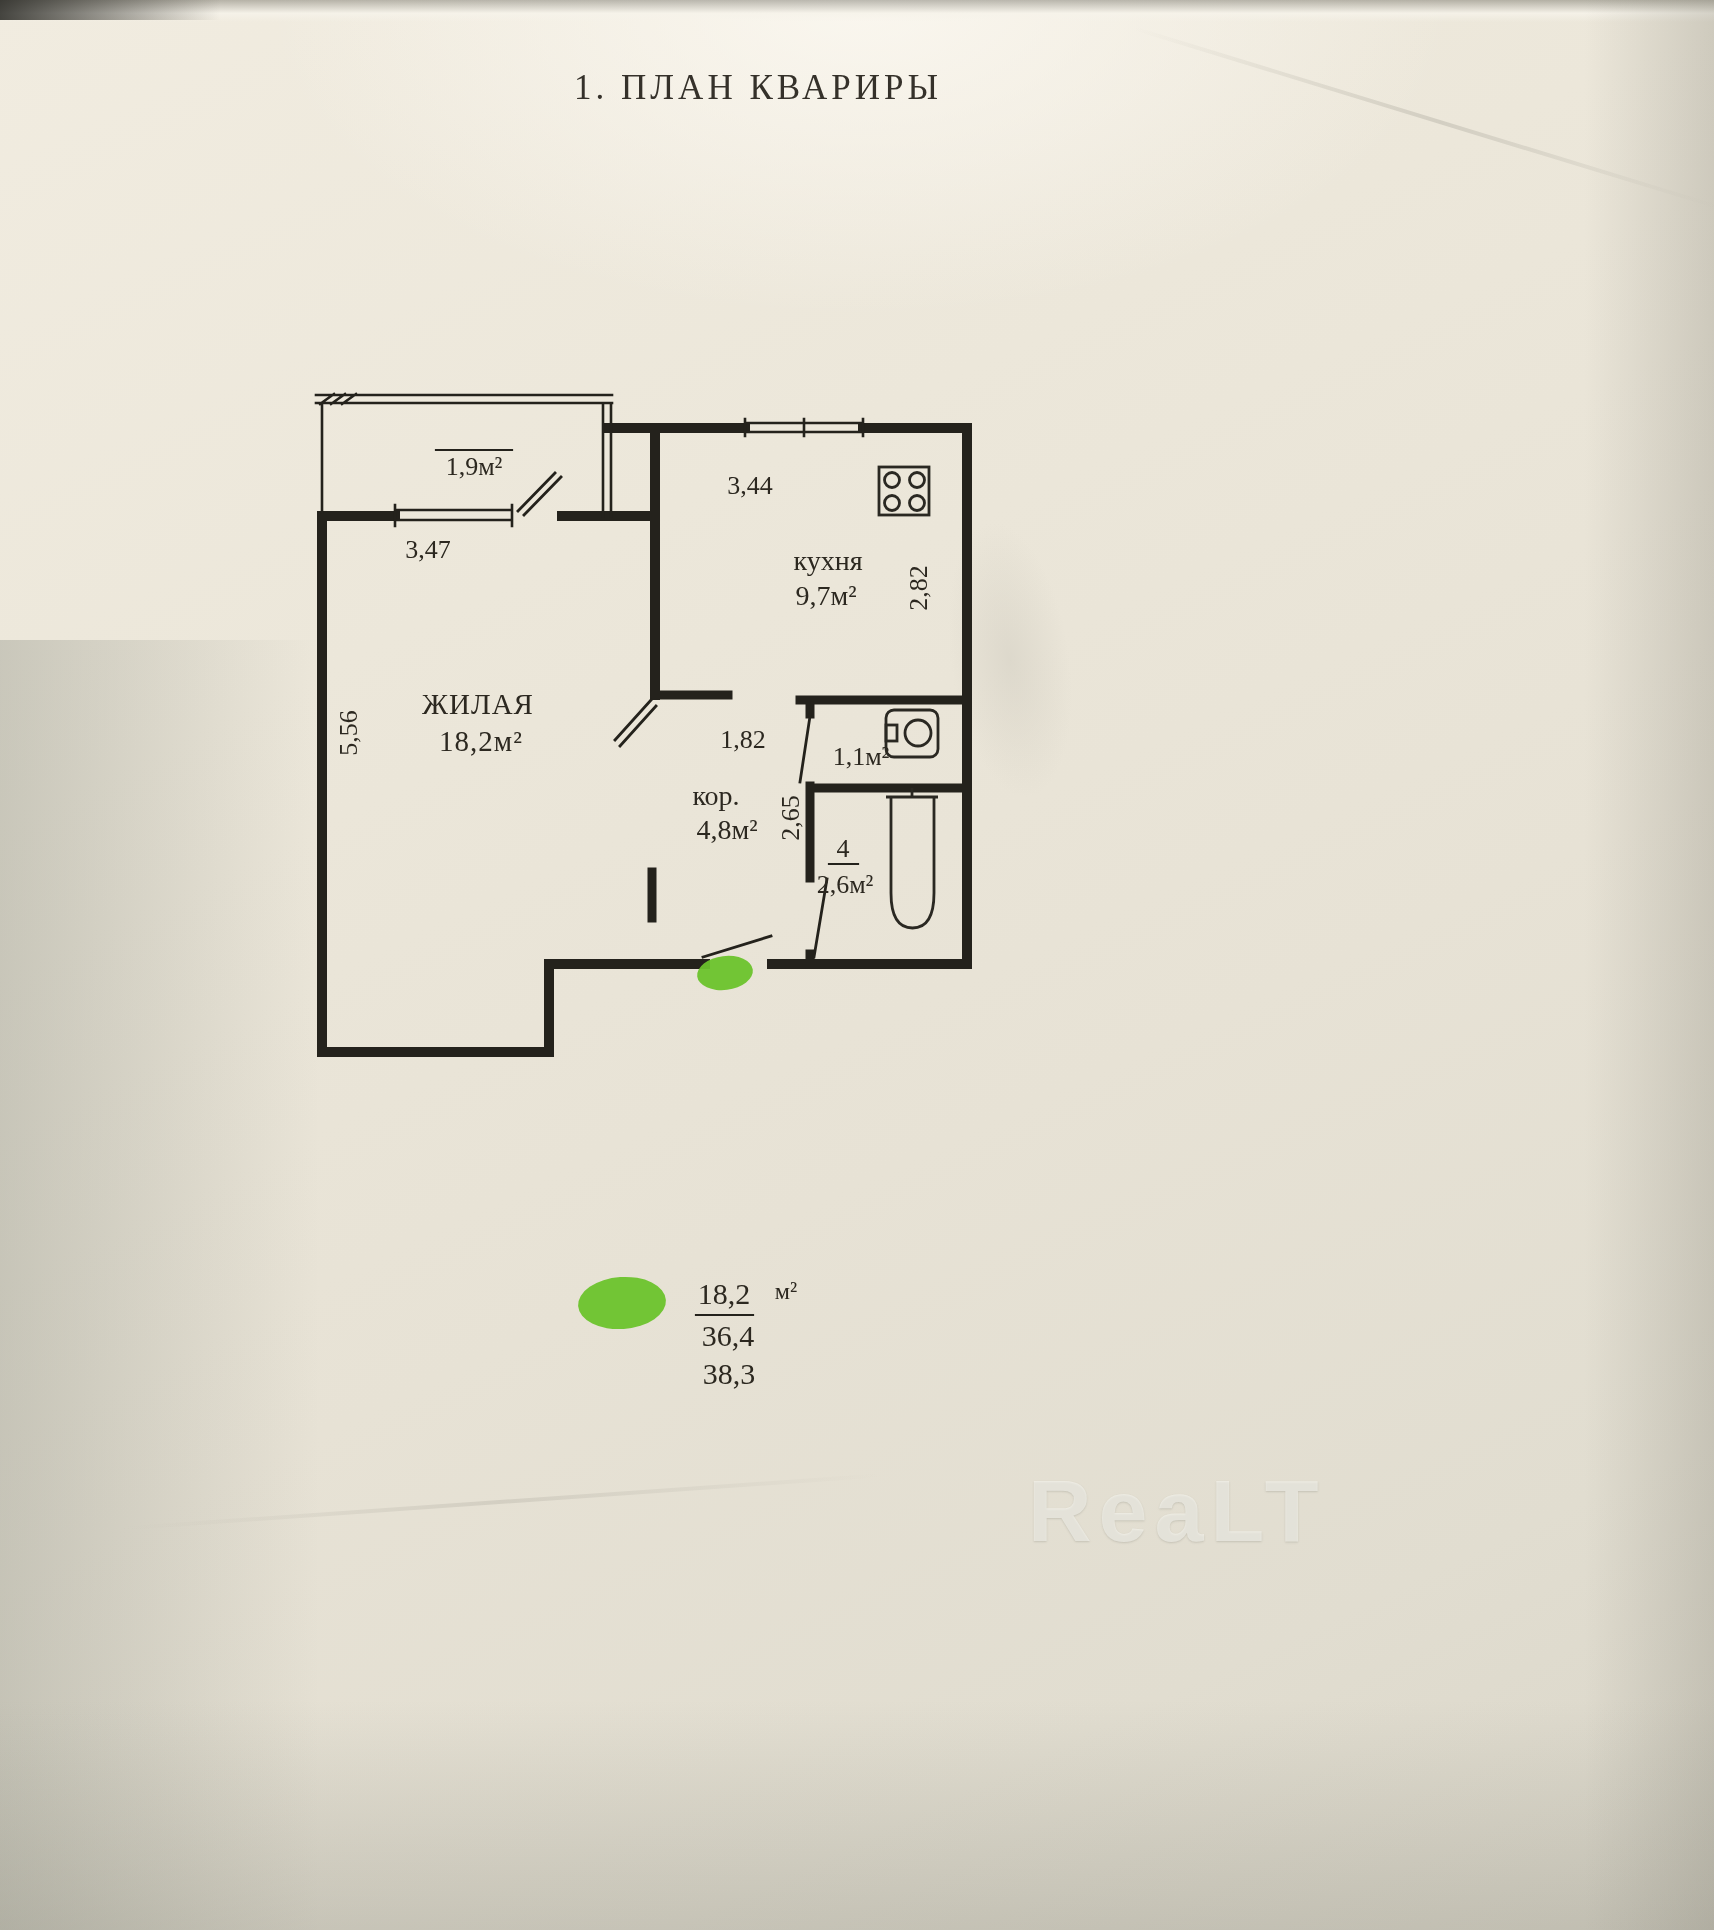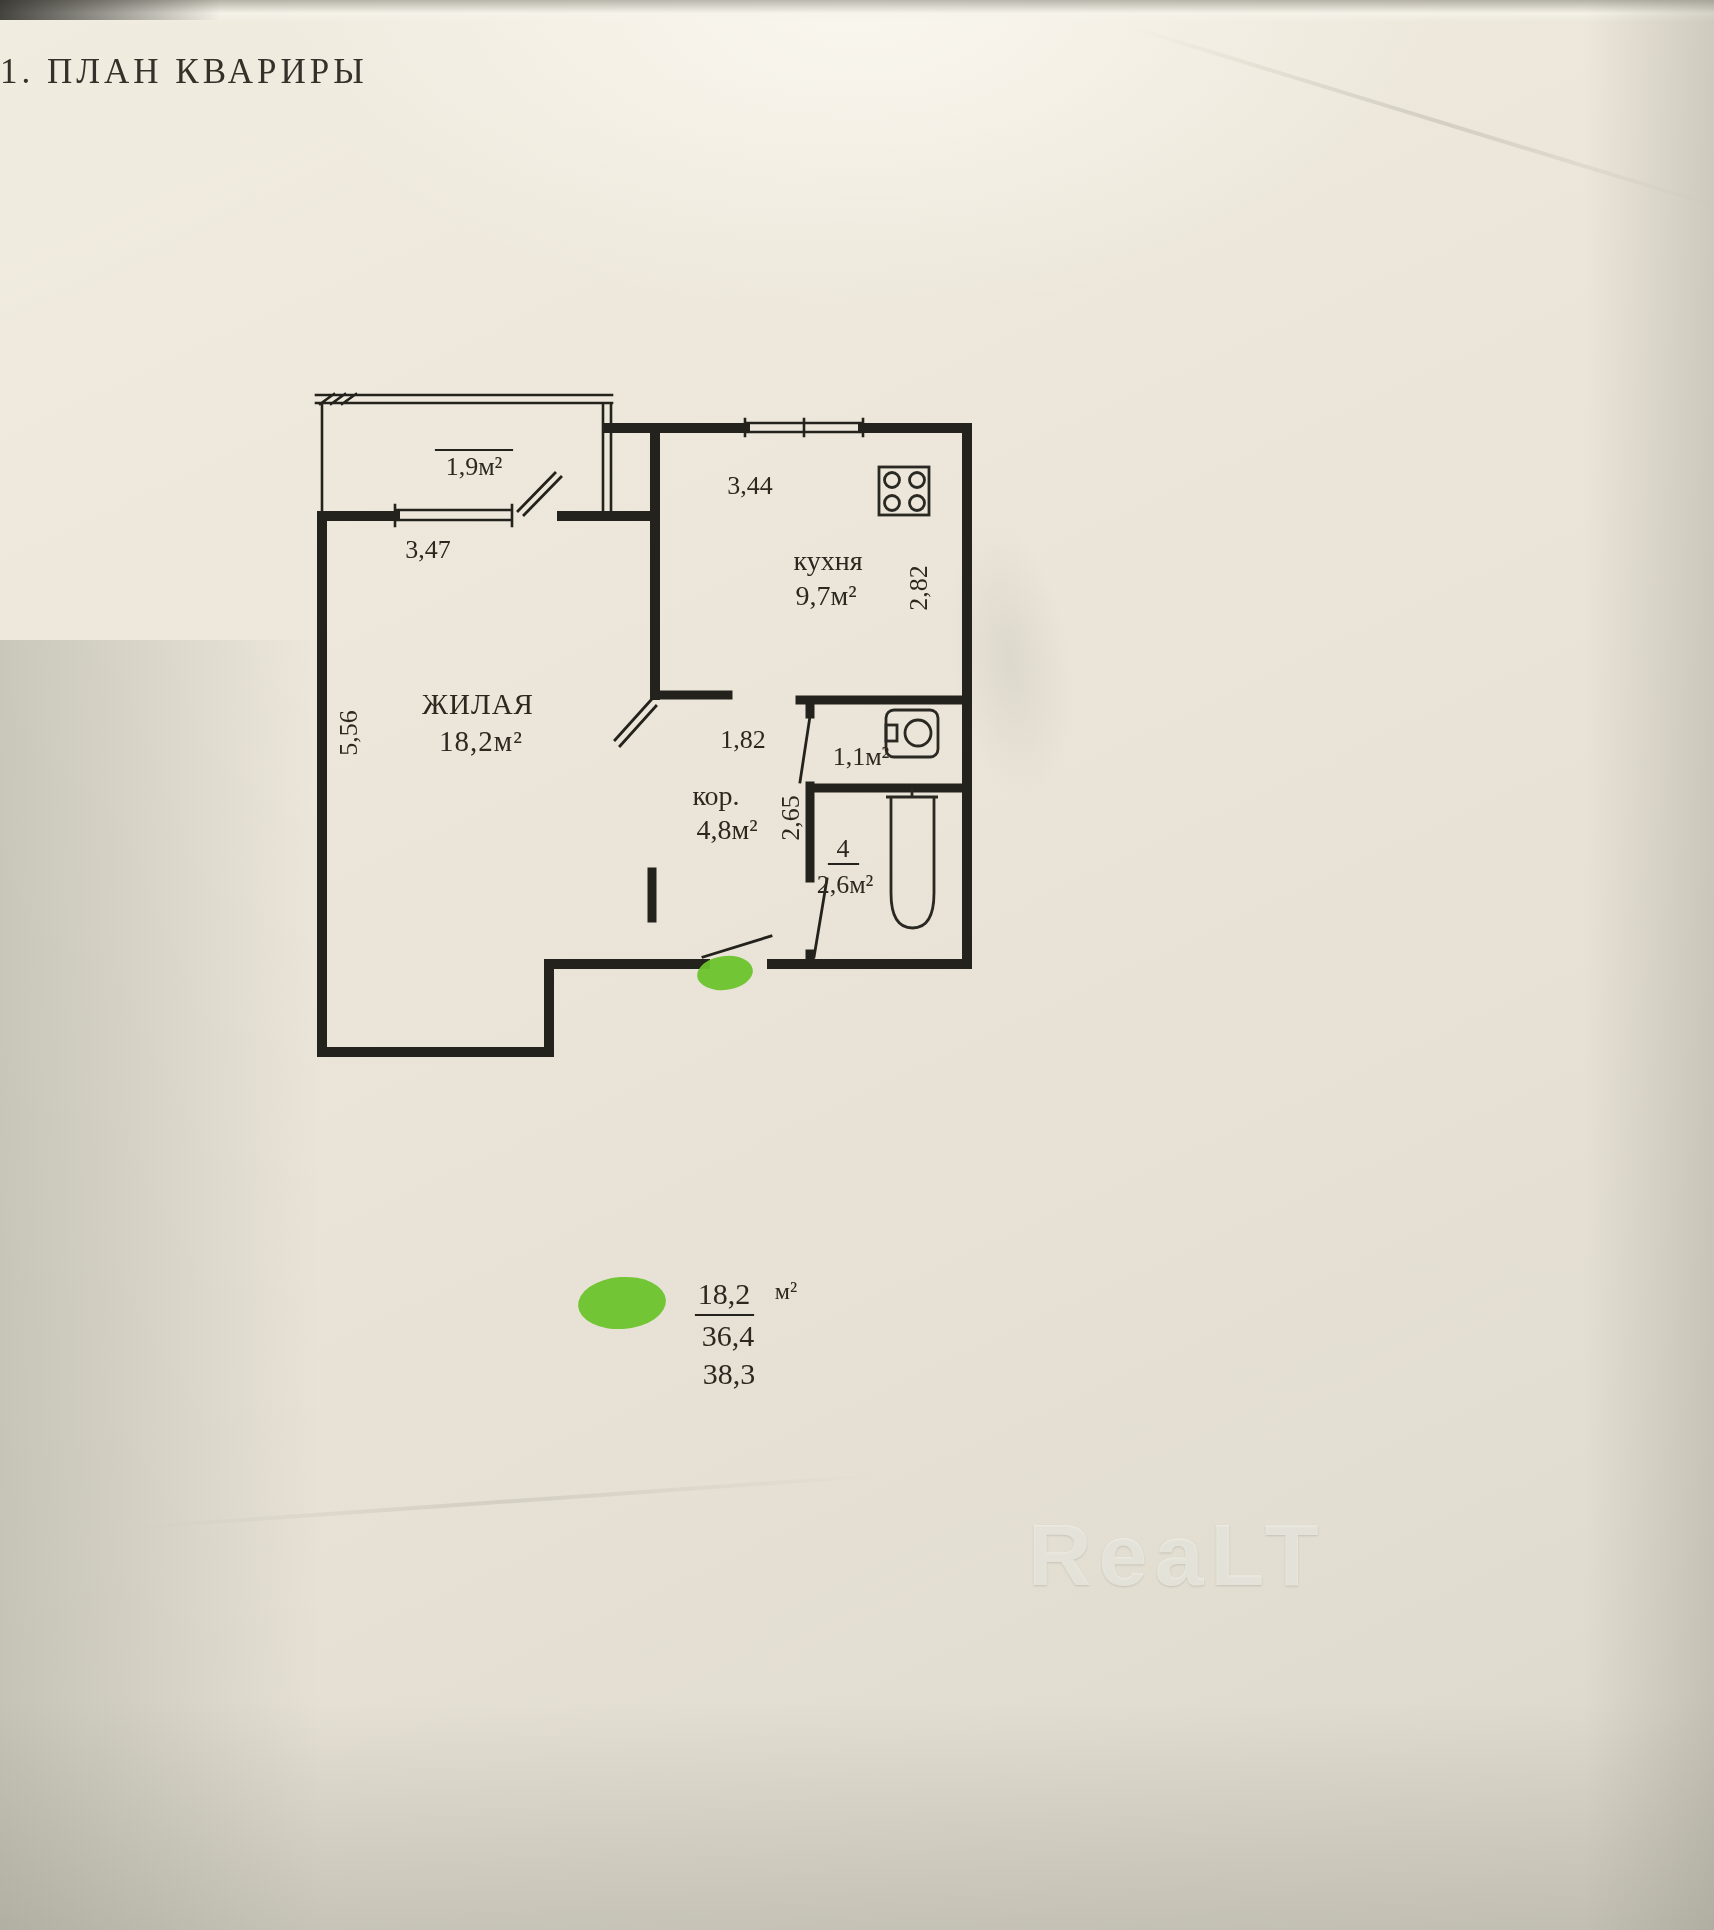--- a/index.html
+++ b/index.html
@@ -25,40 +25,40 @@
   .shade-right{right:0;top:0;width:130px;height:100%;
     background:linear-gradient(270deg,rgba(138,136,124,0.30),rgba(138,136,124,0));}
   .crease-a{left:1120px;top:120px;width:640px;height:4px;transform:rotate(17deg);
     background:linear-gradient(90deg,rgba(255,255,255,0),rgba(200,196,184,0.7),rgba(255,255,255,0));}
   .crease-b{left:950px;top:520px;width:120px;height:280px;transform:rotate(-8deg);
     background:radial-gradient(ellipse at center,rgba(205,201,189,0.45),rgba(205,201,189,0) 70%);}
   .crease-c{left:120px;top:1500px;width:760px;height:4px;transform:rotate(-4deg);
     background:linear-gradient(90deg,rgba(255,255,255,0),rgba(196,192,180,0.55),rgba(255,255,255,0));}
 
   .title{
-    position:absolute;left:0;top:52px;width:1484px;margin:0;text-align:left;
+    position:absolute;left:0;top:52px;width:1484px;margin:16px;text-align:center;
     font-family:"Liberation Serif", serif;font-weight:500;font-size:35px;
     letter-spacing:4px;color:#35312a;
   }
   svg.plan{position:absolute;left:0;top:0;}
   .wall{stroke:#24221c;fill:none;stroke-linecap:square;}
   .thick{stroke-width:10;}
   .mid-wall{stroke-width:9;}
   .thin{stroke-width:2.6;}
   .leaf{stroke-width:2.8;}
   .fixture{stroke:#2a2822;fill:none;stroke-width:2.8;}
   .lbl{font-family:"Liberation Serif", serif;fill:#2c2820;text-anchor:middle;}
   .s24{font-size:24px;}
   .s26{font-size:26px;}
   .s28{font-size:28px;}
   .s29{font-size:29px;letter-spacing:1px;}
   .s30{font-size:30px;}
   .hl{fill:#6bc32c;opacity:0.95;}
   .watermark{
-    position:absolute;left:1028px;top:1504px;
+    position:absolute;left:1028px;top:1460px;
     font-family:"Liberation Sans", sans-serif;font-weight:800;font-size:88px;
     letter-spacing:7px;color:rgba(251,251,246,0.55);
     text-shadow:0 1px 2px rgba(115,115,104,0.25);
   }
 </style>
 </head>
 <body>
 
 <div class="page">
 

